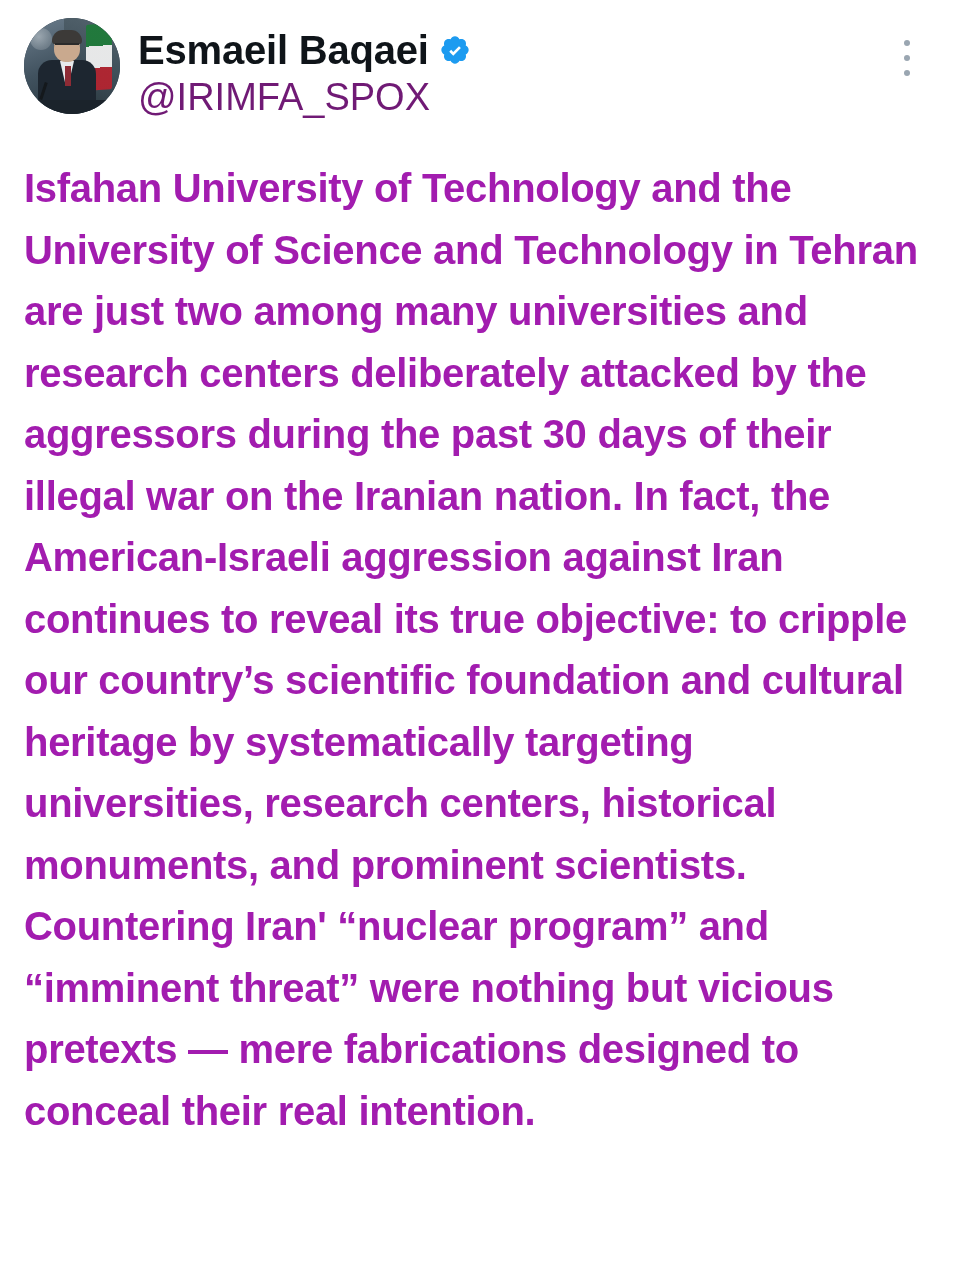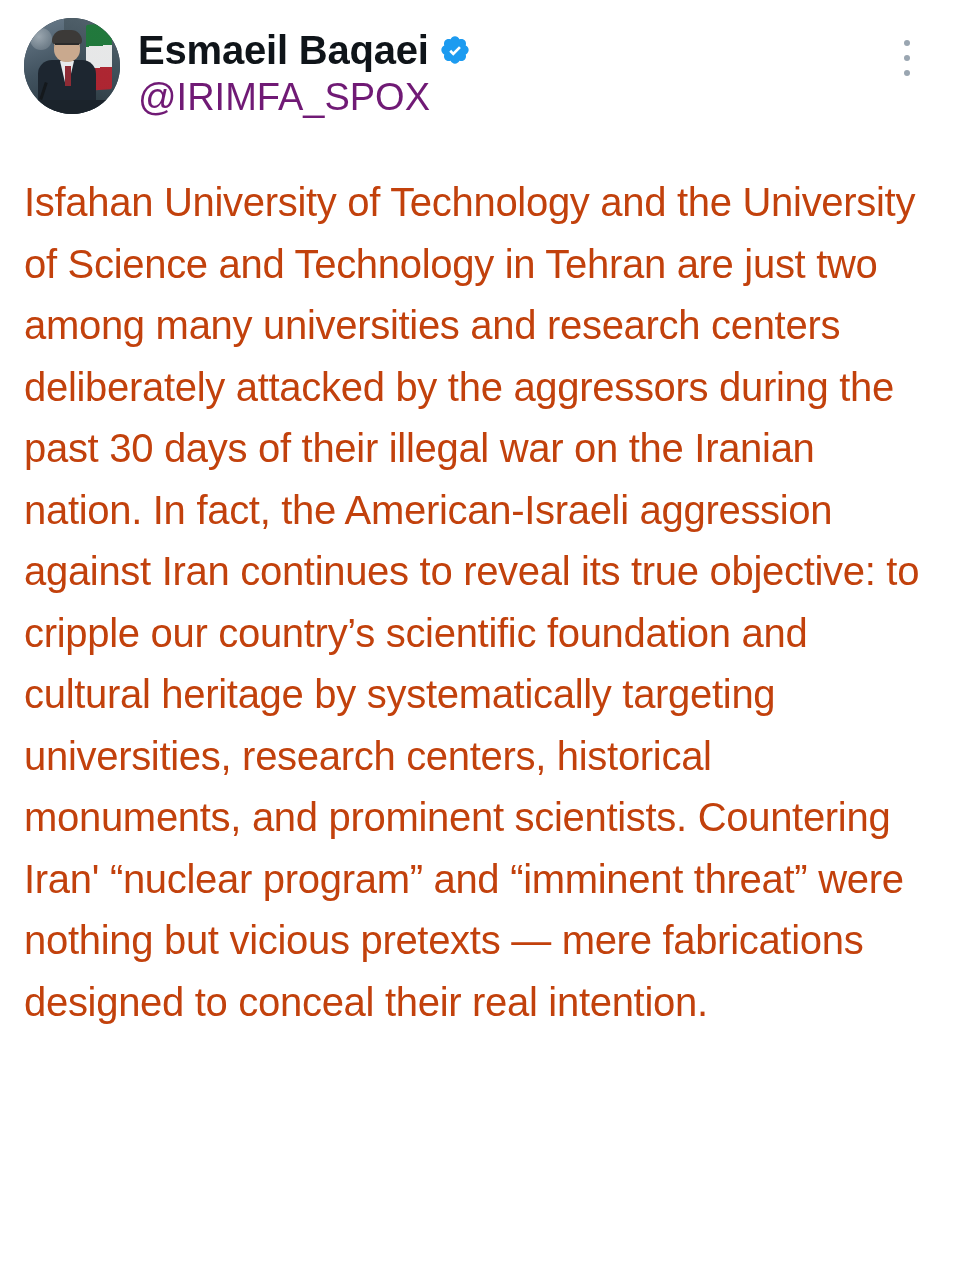--- a/index.html
+++ b/index.html
@@ -196,25 +196,25 @@
   .more-btn span {
     display: block;
     width: 6px;
     height: 6px;
     border-radius: 50%;
     background: #9aa6b1;
   }
 
   
   .tweet-text {
-    margin-top: 36px;
+    margin-top: 22px;
     font-size: 40px;
     line-height: 61.5px;
-    font-weight: 400;
-    color: #c2410c;
+    font-weight: 700;
+    color: #a21caf;
     letter-spacing: -0.3px;
     white-space: pre-wrap;
     word-break: normal;
   }
 </style>
 </head>
 <body>
 
 <div class="tweet">
 

